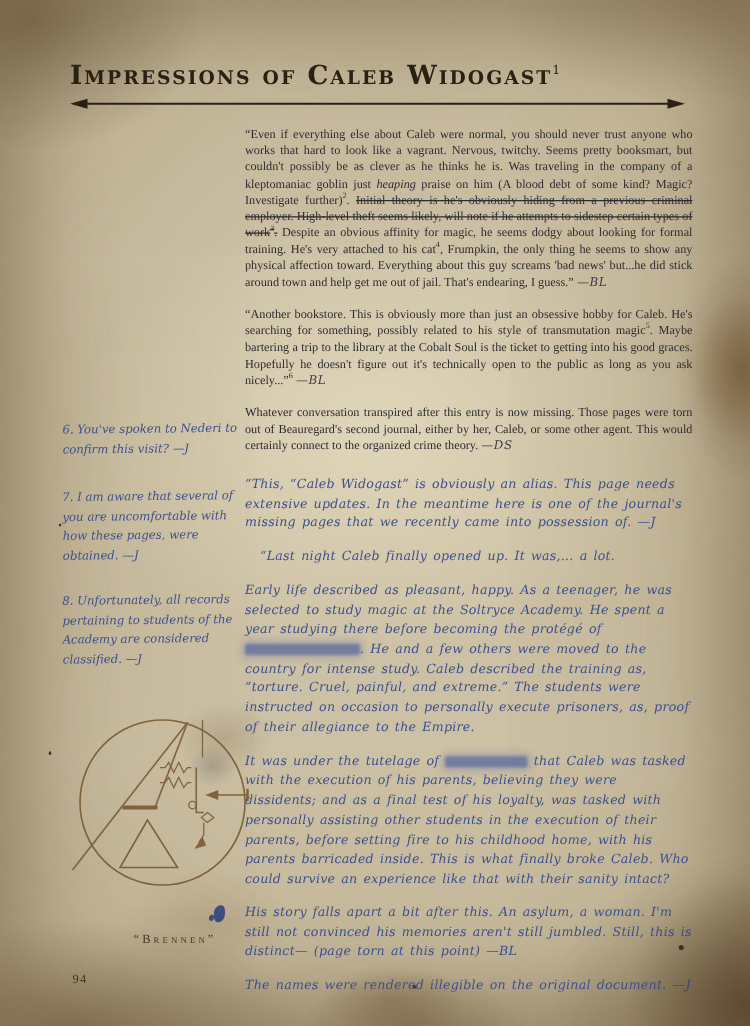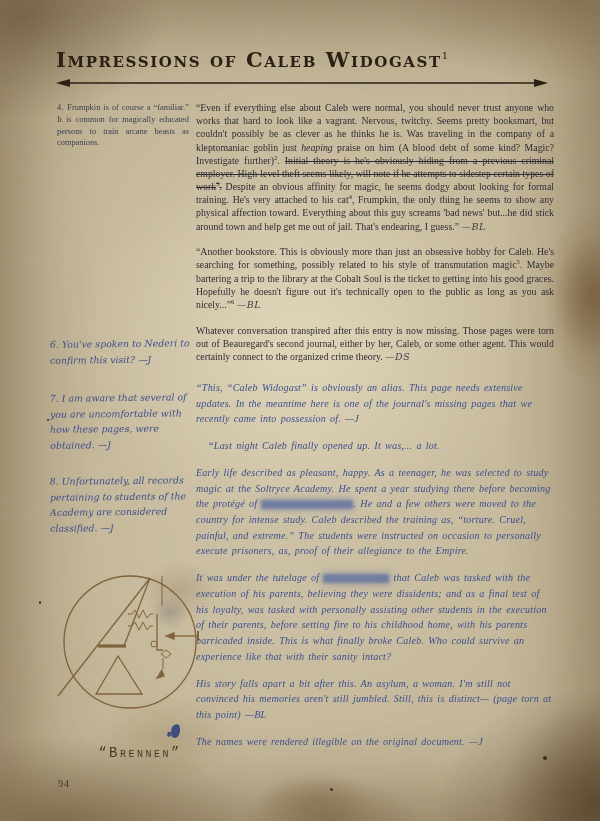--- a/index.html
+++ b/index.html
@@ -53,50 +53,49 @@
 
   .maincol{position:absolute;left:196px;top:101px;width:358px;font-size:9.8px;line-height:1.345;
     text-align:justify;}
   .maincol p{margin:0 0 12px 0;}
   .maincol sup{font-size:6.5px;line-height:0;vertical-align:super;}
   .it{font-style:italic;}
   .strike{text-decoration:line-through;text-decoration-thickness:1px;}
   .sig{font-family:"DejaVu Serif", serif;font-style:italic;font-size:9.5px;color:#3e3a45;letter-spacing:.5px;}
   .hand-block{font-family:"DejaVu Serif", serif;font-style:italic;color:#3c508e;
     font-size:10.1px;line-height:1.56;text-align:left;letter-spacing:.2px;word-spacing:1.4px;}
-  .maincol p.hand-block{margin:0 0 11px 0;font-family:Liberation Serif, serif;}
+  .maincol p.hand-block{margin:0 0 11px 0;}
   .maincol p.hb-first{margin-top:16px;}
   .indent{text-indent:12px;}
   .redact{display:inline-block;vertical-align:middle;height:9px;border-radius:2px;
     background:#5c6da0;filter:blur(1.4px);opacity:.8;box-shadow:0 0 6px 3px rgba(92,109,160,.35);}
   .r1{width:92px;}
   .r2{width:66px;}
   .hand-sig{color:#3c508e;}
 
   .figure{position:absolute;left:50px;top:572px;width:180px;}
   .caption{margin-top:4px;text-align:center;font-variant:small-caps;letter-spacing:2.5px;
-    font-size:14px;color:#4a3a27;font-family:Liberation Mono, monospace;}
+    font-size:10px;color:#4a3a27;font-family:Liberation Serif, serif;}
   .page-number{position:absolute;left:58px;top:778px;font-size:10px;color:#453523;letter-spacing:1px;}
 </style>
 </head>
 <body>
 
 <div class="page">
 
   <div class="header">
     <h1 class="title"><span>Impressions of Caleb Widogast</span><sup>1</sup></h1>
     <svg class="rule" width="492" height="12" viewBox="0 0 492 12">
       <line x1="10" y1="6" x2="482" y2="6" stroke="#2b2014" stroke-width="1.6"></line>
       <polygon points="0,6 14,2 14,10" fill="#2b2014"></polygon>
       <polygon points="492,6 478,2 478,10" fill="#2b2014"></polygon>
     </svg>
   </div>
 
   <aside class="fncol">
-    <p><span class="fn-label">4.</span> <span>Frumpkin is of course a “familiar.” It is common for magically educated persons to train arcane beasts as companions.</span></p>
   </aside>
 
   <div class="hand margin-note mn6">6. You've spoken to Nederi to confirm this visit? —J</div>
   <div class="hand margin-note mn7">7. I am aware that several of you are uncomfortable with how these pages, were obtained. —J</div>
   <div class="hand margin-note mn8">8. Unfortunately, all records pertaining to students of the Academy are considered classified. —J</div>
 
   <main class="maincol">
     <p><span>“Even if everything else about Caleb were normal, you should never trust anyone who works that hard to look like a vagrant. Nervous, twitchy. Seems pretty booksmart, but couldn't possibly be as clever as he thinks he is. Was traveling in the company of a kleptomaniac goblin just </span><span class="it">heaping</span><span> praise on him (A blood debt of some kind? Magic? Investigate further)</span><sup>2</sup><span>. </span><span class="strike">Initial theory is he's obviously hiding from a previous criminal employer. High-level theft seems likely, will note if he attempts to sidestep certain types of work</span><sup class="strike">3</sup><span class="strike">.</span><span> Despite an obvious affinity for magic, he seems dodgy about looking for formal training. He's very attached to his cat</span><sup>4</sup><span>, Frumpkin, the only thing he seems to show any physical affection toward. Everything about this guy screams 'bad news' but...he did stick around town and help get me out of jail. That's endearing, I guess.” </span><span class="sig">—BL</span></p>
 
     <p><span>“Another bookstore. This is obviously more than just an obsessive hobby for Caleb. He's searching for something, possibly related to his style of transmutation magic</span><sup>5</sup><span>. Maybe bartering a trip to the library at the Cobalt Soul is the ticket to getting into his good graces. Hopefully he doesn't figure out it's technically open to the public as long as you ask nicely...”</span><sup>6</sup><span> </span><span class="sig">—BL</span></p>

